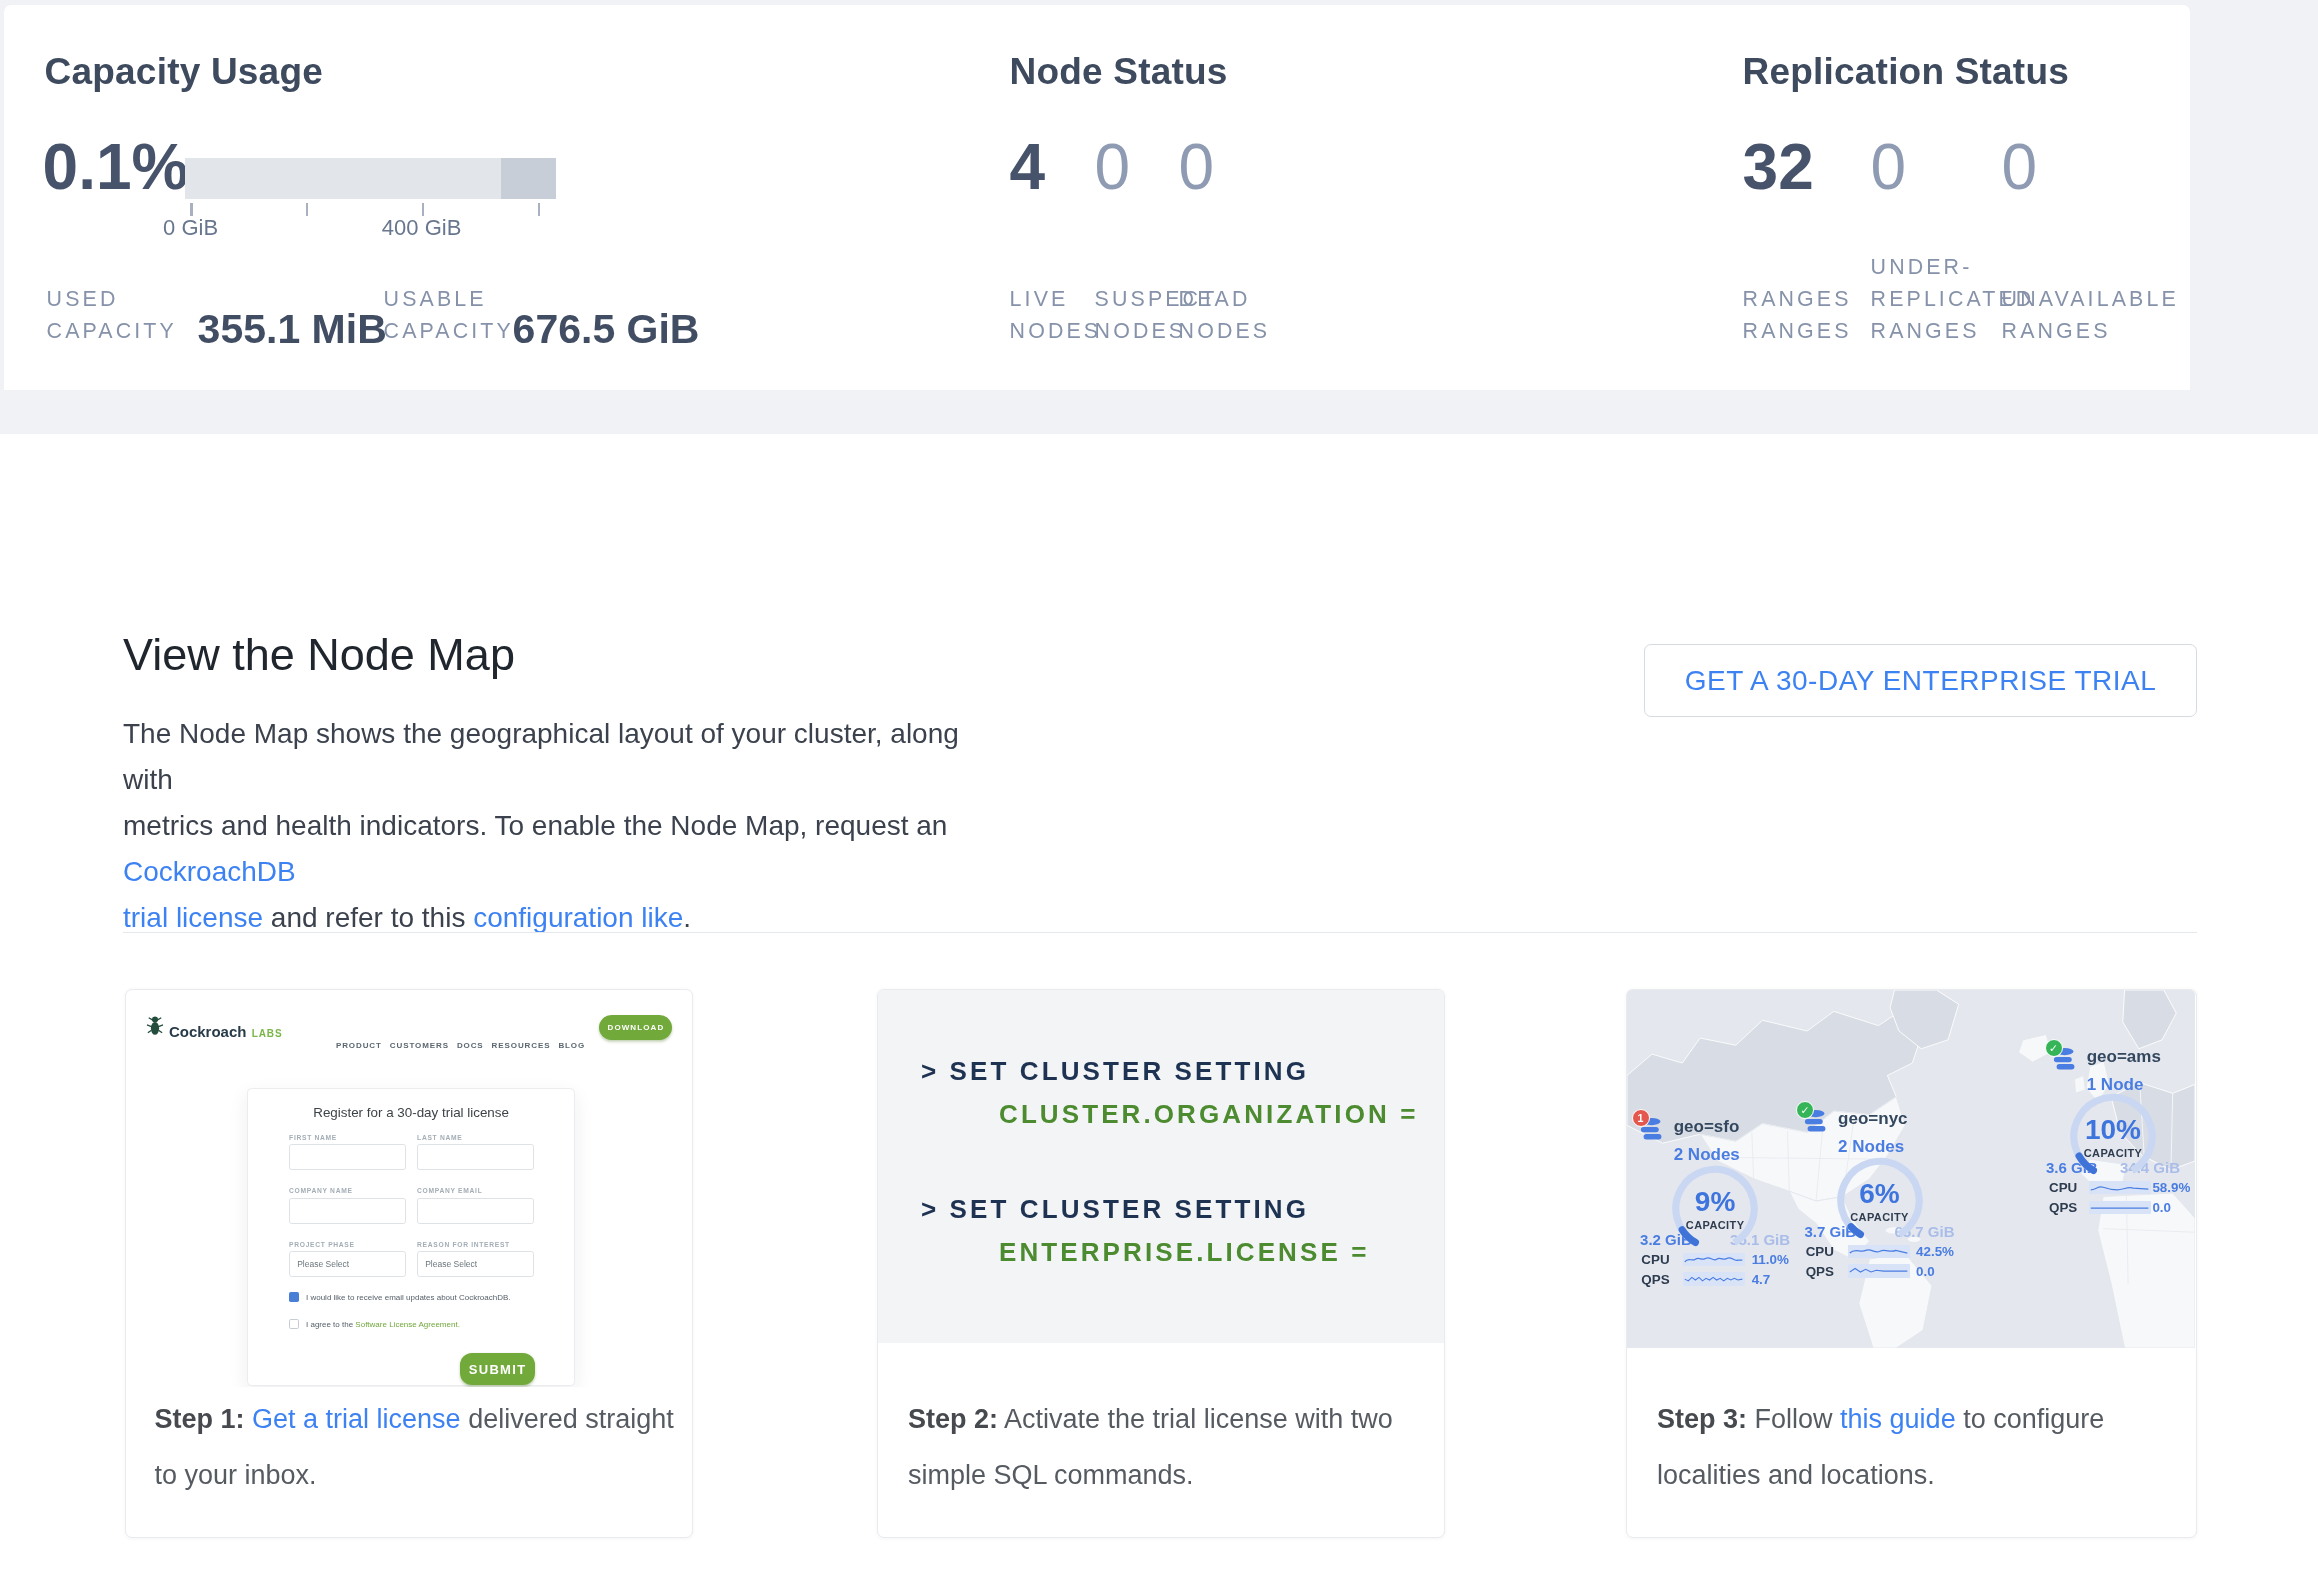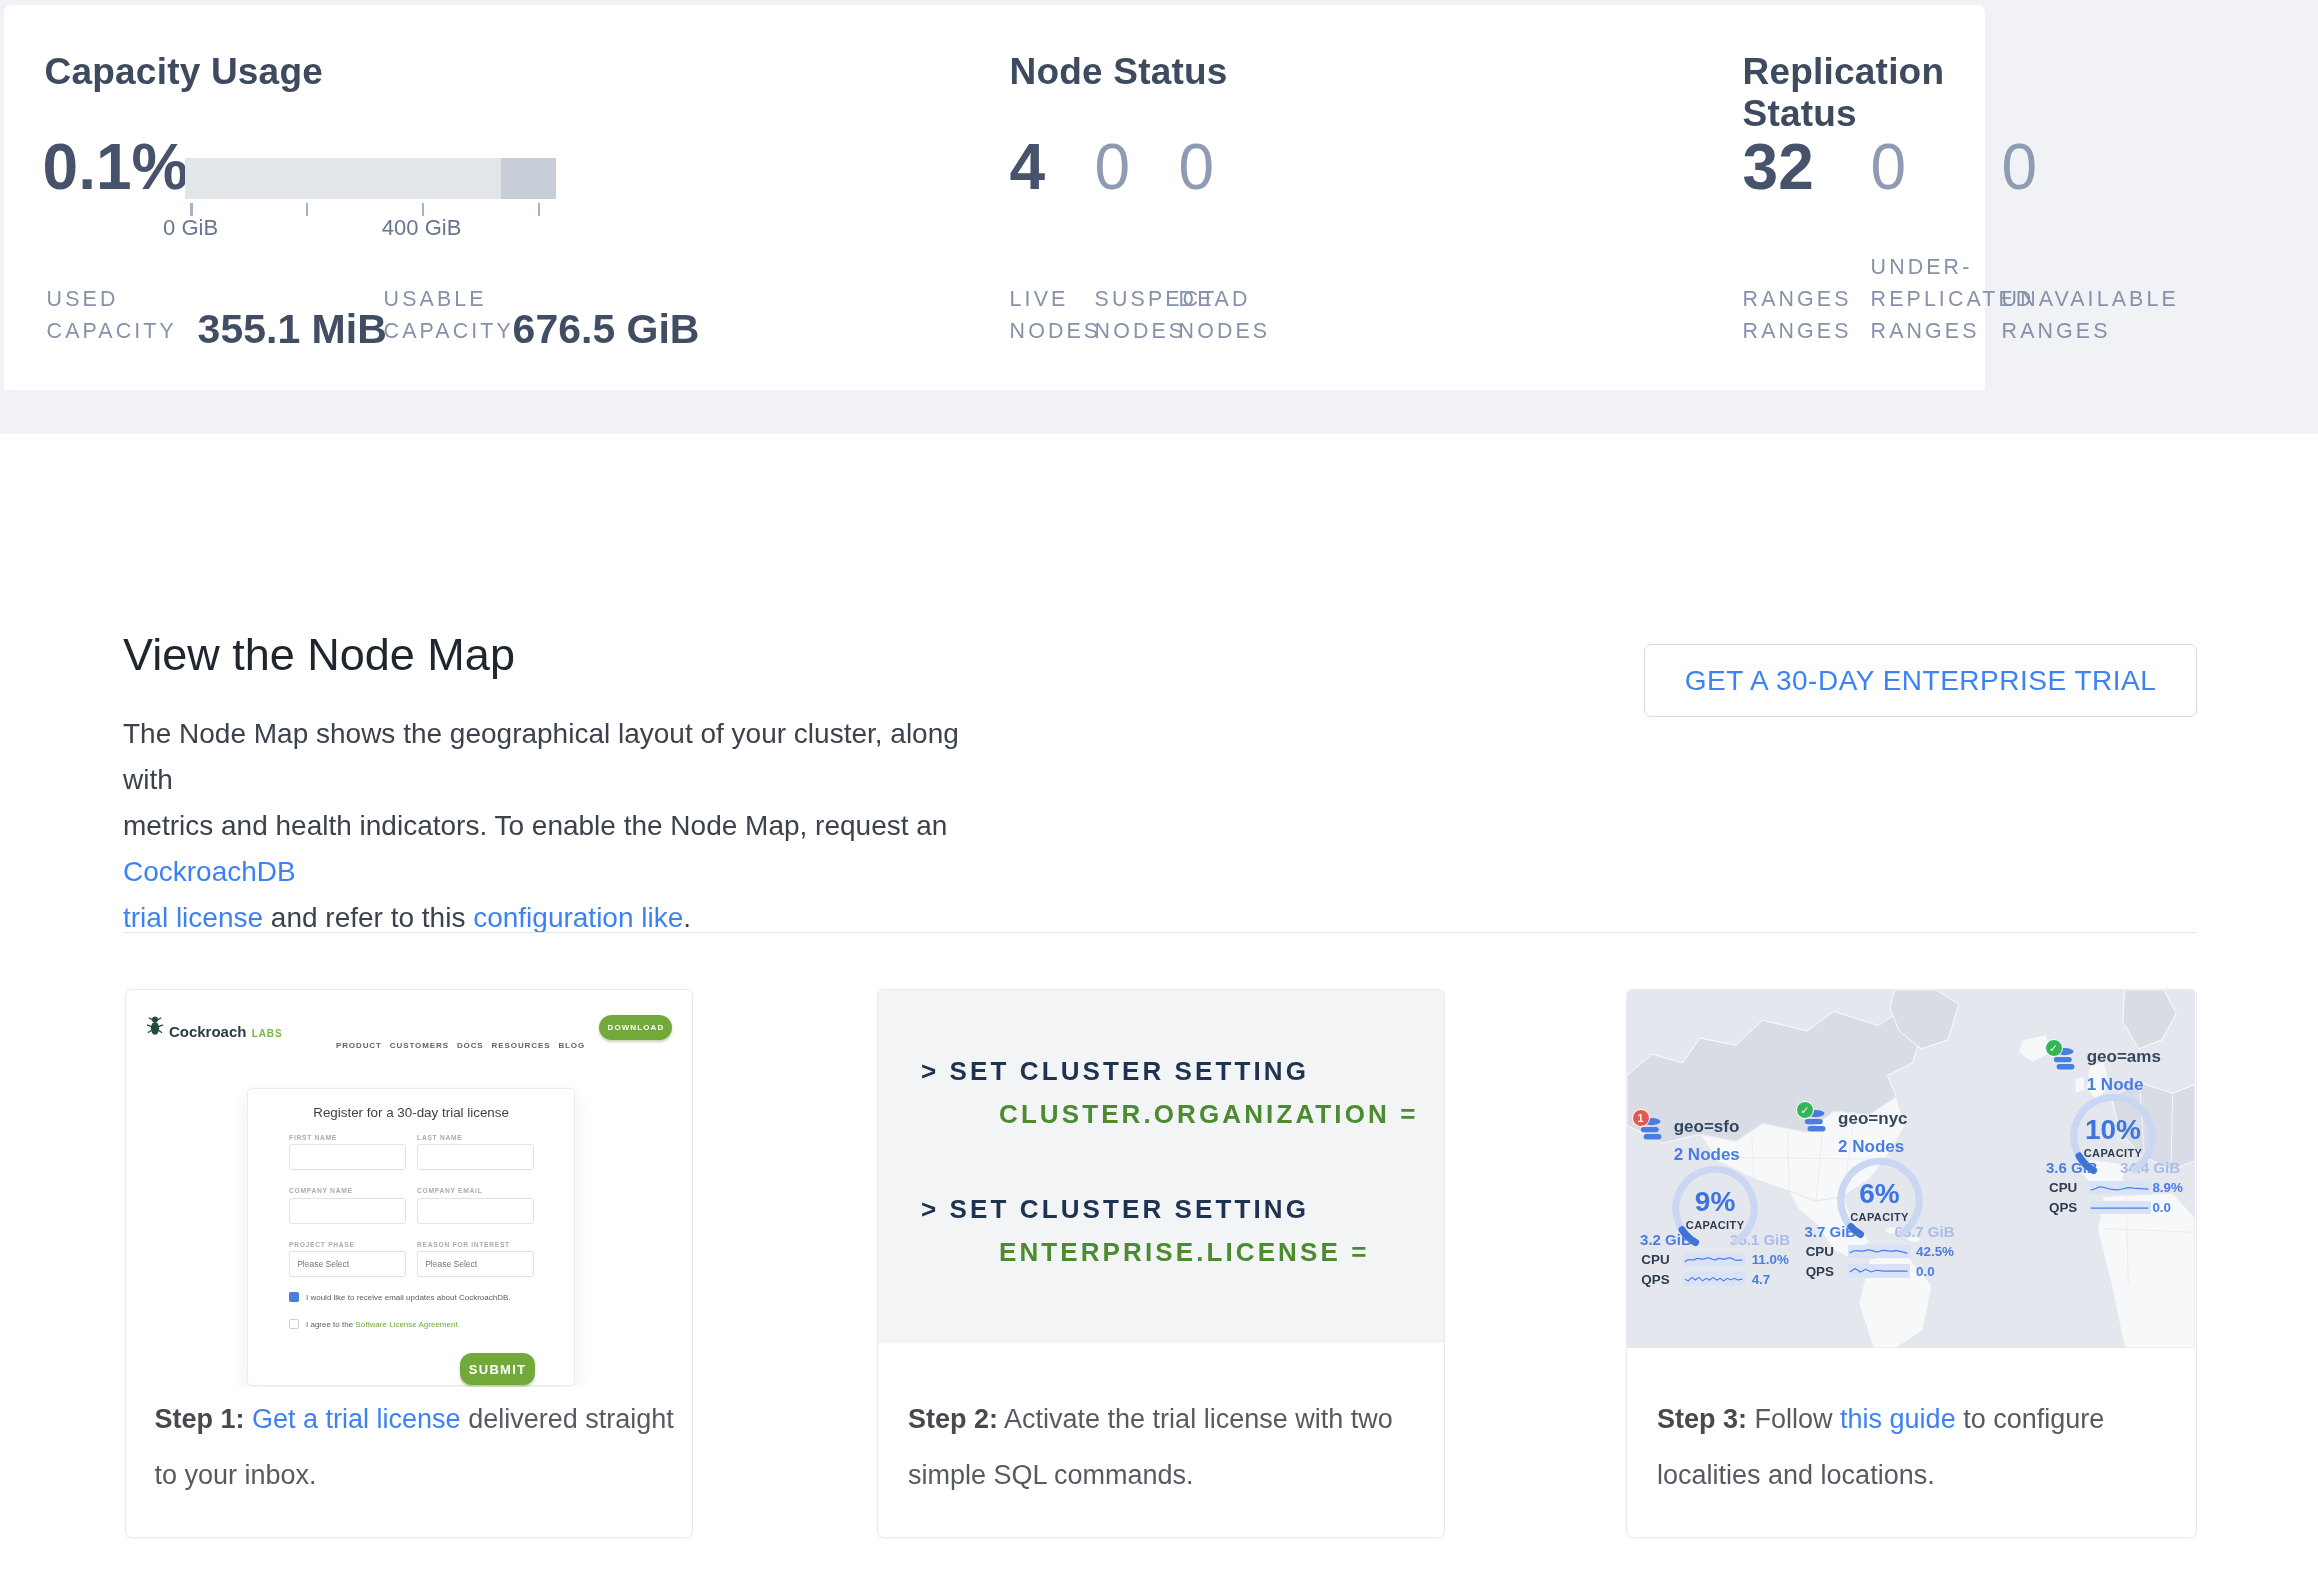--- a/index.html
+++ b/index.html
@@ -8,21 +8,21 @@
     --slate-dark:#3e4a5e; --slate-num:#46536b; --slate-muted:#8e9bb3;
     --label:#8592a9; --bg-gray:#f0f2f6;
   }
   *{margin:0;padding:0;box-sizing:border-box;}
   html,body{width:2319px;height:1585px;}
   body{font-family:"Liberation Sans","DejaVu Sans",sans-serif;background:#fff;position:relative;overflow:hidden;}
   .abs{position:absolute;}
   .page{position:absolute;left:0;top:0;width:2319px;height:1585px;background:#fff;}
   .top-bg{left:0;top:0;width:2319px;height:434px;background:var(--bg-gray);}
   
-  .summary-panel{left:3.6px;top:4.5px;width:1981px;height:385px;background:#fff;border-radius:7.1px 7.1px 0 0;}
+  .summary-panel{left:3.6px;top:4.5px;width:2186px;height:385px;background:#fff;border-radius:7.1px 7.1px 0 0;}
   .sec-title{font-size:37px;font-weight:700;color:var(--slate-dark);letter-spacing:0.2px;}
   .bignum{font-size:64px;font-weight:700;color:var(--slate-num);line-height:1;}
   .bignum.muted{color:var(--slate-muted);font-weight:400;}
   .cap-bar{left:181px;top:153px;width:371px;height:41px;background:#e2e5ea;}
   .cap-bar .other{position:absolute;right:0;top:0;width:55px;height:41px;background:#c8ced8;}
   .tickrow{left:181px;top:198px;width:371px;height:14.3px;}
   .tick{position:absolute;top:0;width:2.7px;height:13.4px;background:#a9b1c1;}
   .ticklabel{position:absolute;top:210px;width:152px;text-align:center;font-size:22px;color:#68778f;}
   .stat-label{font-size:21.4px;letter-spacing:3.1px;line-height:32px;color:var(--label);font-weight:400;}
   .stat-value{font-size:41px;font-weight:700;color:#404d63;}
@@ -381,21 +381,21 @@
         </div>
         <div class="loc-values">
           <span class="loc-used">3.6 GiB</span>
           <span class="loc-total">34.4 GiB</span>
         </div>
         <div class="loc-row">
           <span class="rl">CPU</span>
           <svg class="spark" viewBox="0 0 70 15">
               <path d="M2,10 C8,10 10,5 16,7 S26,10 32,10 S44,6 50,8 L67,9" fill="none" stroke="#4a7de2" stroke-width="1.4"></path>
             </svg>
-          <span class="rv">8.9%</span>
+          <span class="rv">58.9%</span>
         </div>
         <div class="loc-row">
           <span class="rl">QPS</span>
           <svg class="spark" viewBox="0 0 70 15">
               <path d="M2,8 L67,8" fill="none" stroke="#4a7de2" stroke-width="1.4"></path>
             </svg>
           <span class="rv">0.0</span>
         </div>
       </div>
     </div>

